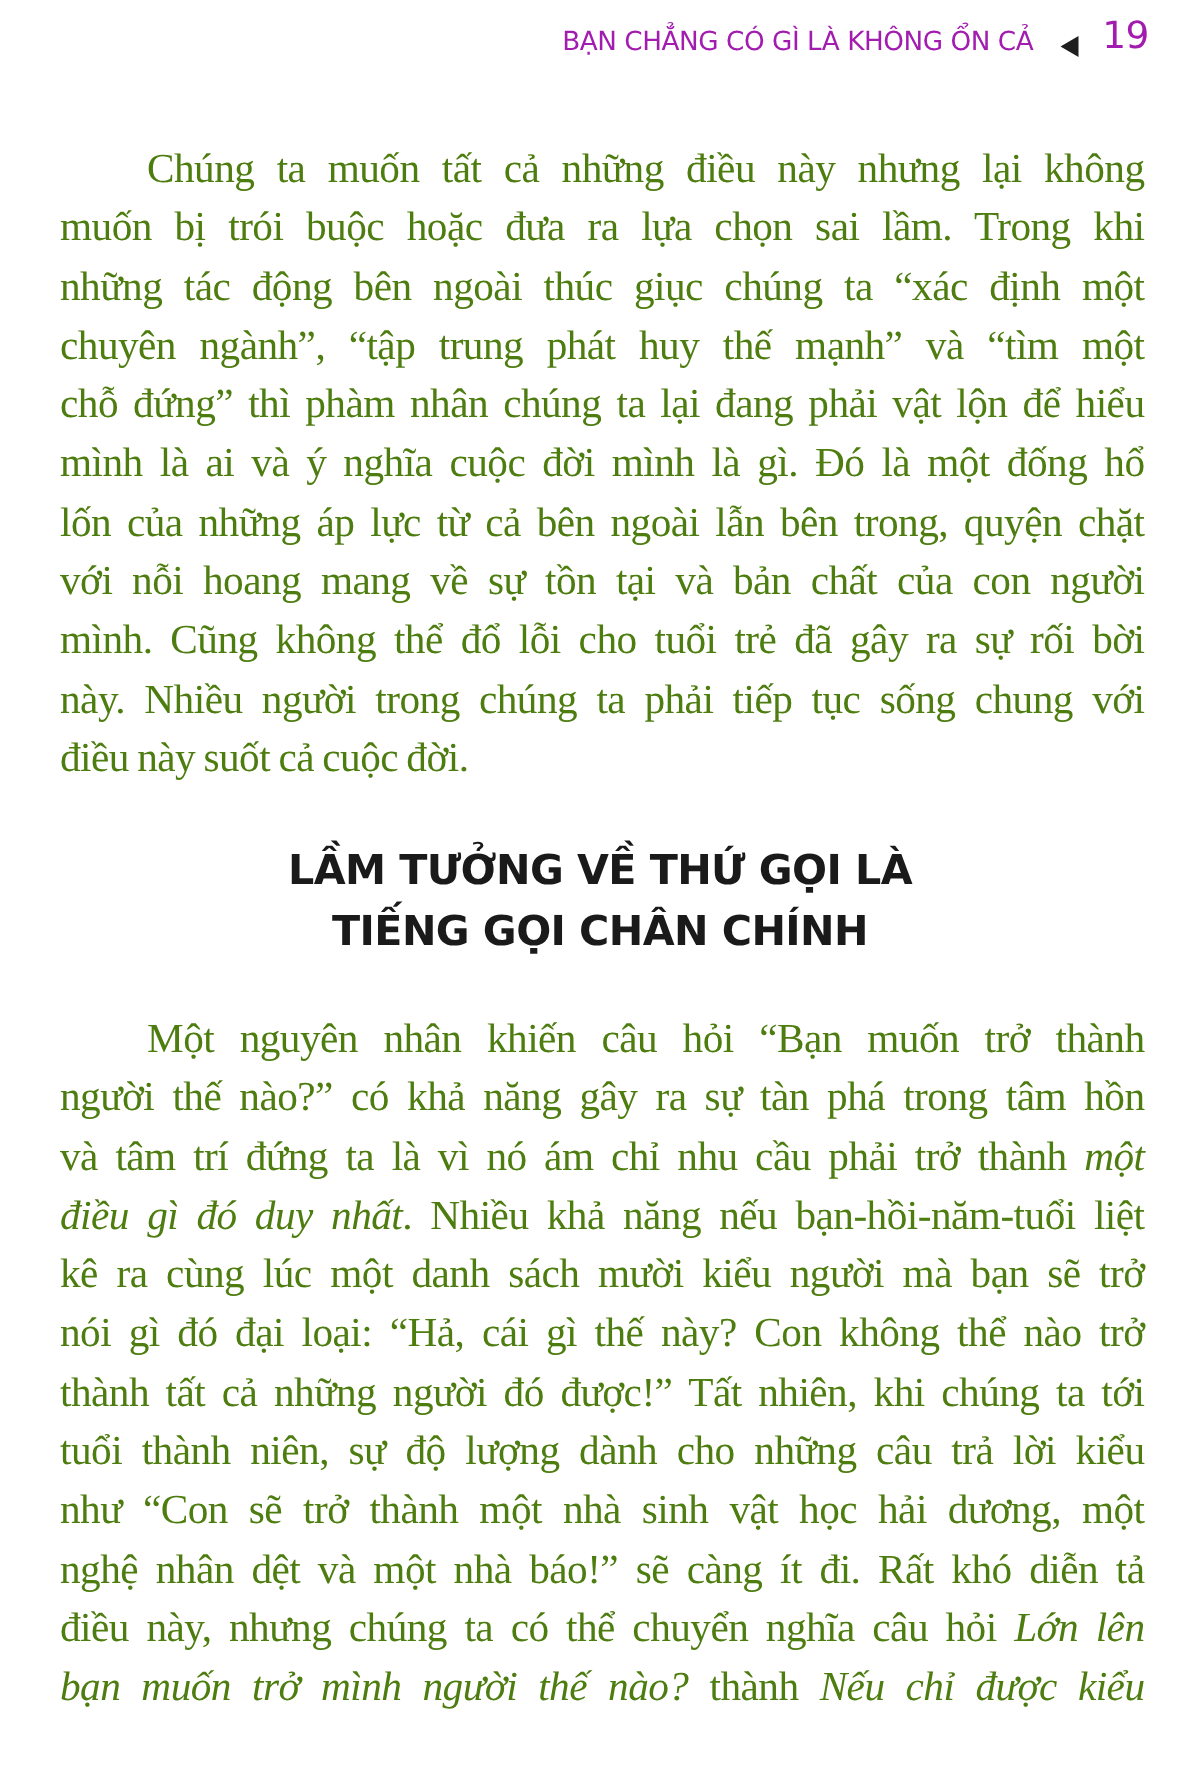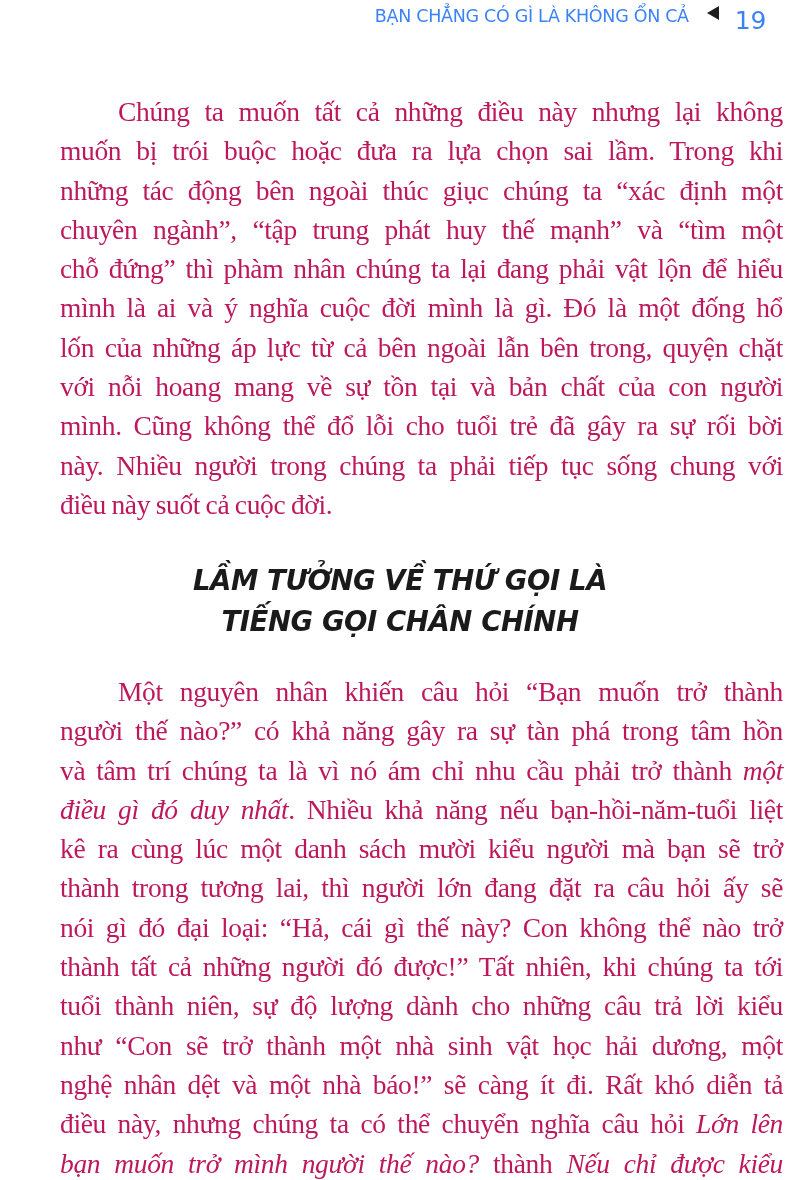--- a/index.html
+++ b/index.html
@@ -13,45 +13,44 @@
       position: relative;
       overflow: hidden;
       color: #1a1a1a;
     }
     .running-header {
       position: absolute;
       top: 6px;
       right: 34px;
       height: 32px;
       display: flex;
-      align-items: flex-start;
+      align-items: flex-end;
       font-family: "DejaVu Sans", sans-serif;
       font-size: 17.5px;
-      color: #3b82f6;
+      color: #a21caf;
       letter-spacing: -0.3px;
     }
     .running-header .title { margin-right: 18px; }
     .running-header .arrow {
       width: 0; height: 0;
       border-top: 7px solid transparent;
       border-bottom: 7px solid transparent;
       border-right: 12px solid #1e1e1e;
       margin-right: 16px;
     }
     .running-header .pageno { font-size: 25px; }
 
     .body-text {
       position: absolute;
       left: 40px;
       width: 723px;
       font-family: "Liberation Serif", serif;
       font-size: 27.5px;
       line-height: 39.3px;
-      color: #be185d;
-      margin-left: 20px;
+      color: #4d7c0f;
     }
     .line {
       display: block;
       height: 39.3px;
       white-space: nowrap;
       text-align: justify;
       text-align-last: justify;
       letter-spacing: -0.35px;
       word-spacing: -1px;
     }
@@ -67,21 +66,20 @@
       top: 560px;
       left: 0;
       width: 800px;
       text-align: center;
       font-family: "DejaVu Sans", sans-serif;
       font-weight: bold;
       font-size: 27.5px;
       line-height: 41px;
       color: #1a1a1a;
       letter-spacing: -0.4px;
-      font-style: italic;
     }
     .heading span { display: block; }
   </style>
 </head>
 <body>
 
 <div class="running-header">
   <span class="title">BẠN CHẲNG CÓ GÌ LÀ KHÔNG ỔN CẢ</span>
   <span class="arrow"></span>
   <span class="pageno">19</span>
@@ -102,24 +100,23 @@
 </div>
 
 <div class="heading">
   <span>LẦM TƯỞNG VỀ THỨ GỌI LÀ</span>
   <span>TIẾNG GỌI CHÂN CHÍNH</span>
 </div>
 
 <div class="body-text" id="para2">
   <span class="line indent">Một nguyên nhân khiến câu hỏi “Bạn muốn trở thành</span>
   <span class="line">người thế nào?” có khả năng gây ra sự tàn phá trong tâm hồn</span>
-  <span class="line"><span>và tâm trí chúng ta là vì nó ám chỉ nhu cầu phải trở thành </span><i>một</i></span>
+  <span class="line"><span>và tâm trí đứng ta là vì nó ám chỉ nhu cầu phải trở thành </span><i>một</i></span>
   <span class="line"><i>điều gì đó duy nhất</i><span>. Nhiều khả năng nếu bạn-hồi-năm-tuổi liệt</span></span>
   <span class="line">kê ra cùng lúc một danh sách mười kiểu người mà bạn sẽ trở</span>
-  <span class="line">thành trong tương lai, thì người lớn đang đặt ra câu hỏi ấy sẽ</span>
   <span class="line">nói gì đó đại loại: “Hả, cái gì thế này? Con không thể nào trở</span>
   <span class="line">thành tất cả những người đó được!” Tất nhiên, khi chúng ta tới</span>
   <span class="line">tuổi thành niên, sự độ lượng dành cho những câu trả lời kiểu</span>
   <span class="line">như “Con sẽ trở thành một nhà sinh vật học hải dương, một</span>
   <span class="line">nghệ nhân dệt và một nhà báo!” sẽ càng ít đi. Rất khó diễn tả</span>
   <span class="line"><span>điều này, nhưng chúng ta có thể chuyển nghĩa câu hỏi </span><i>Lớn lên</i></span>
   <span class="line"><i>bạn muốn trở mình người thế nào?</i><span> thành </span><i>Nếu chỉ được kiểu</i></span>
 </div>
 
 </body></html>

